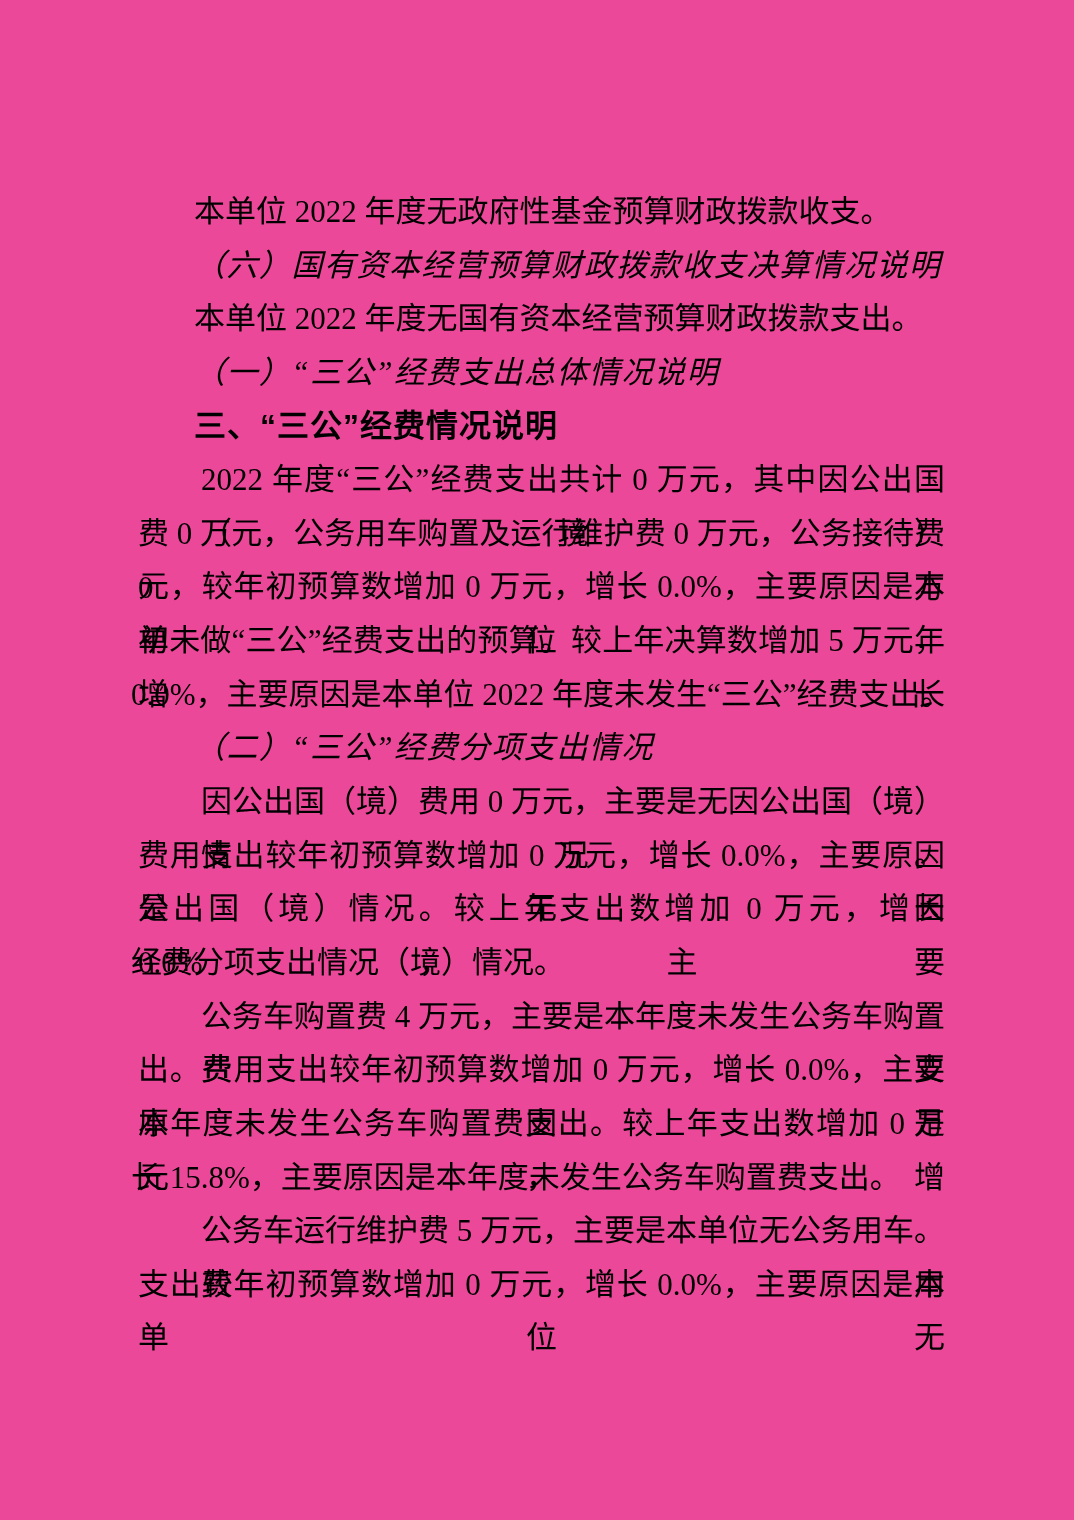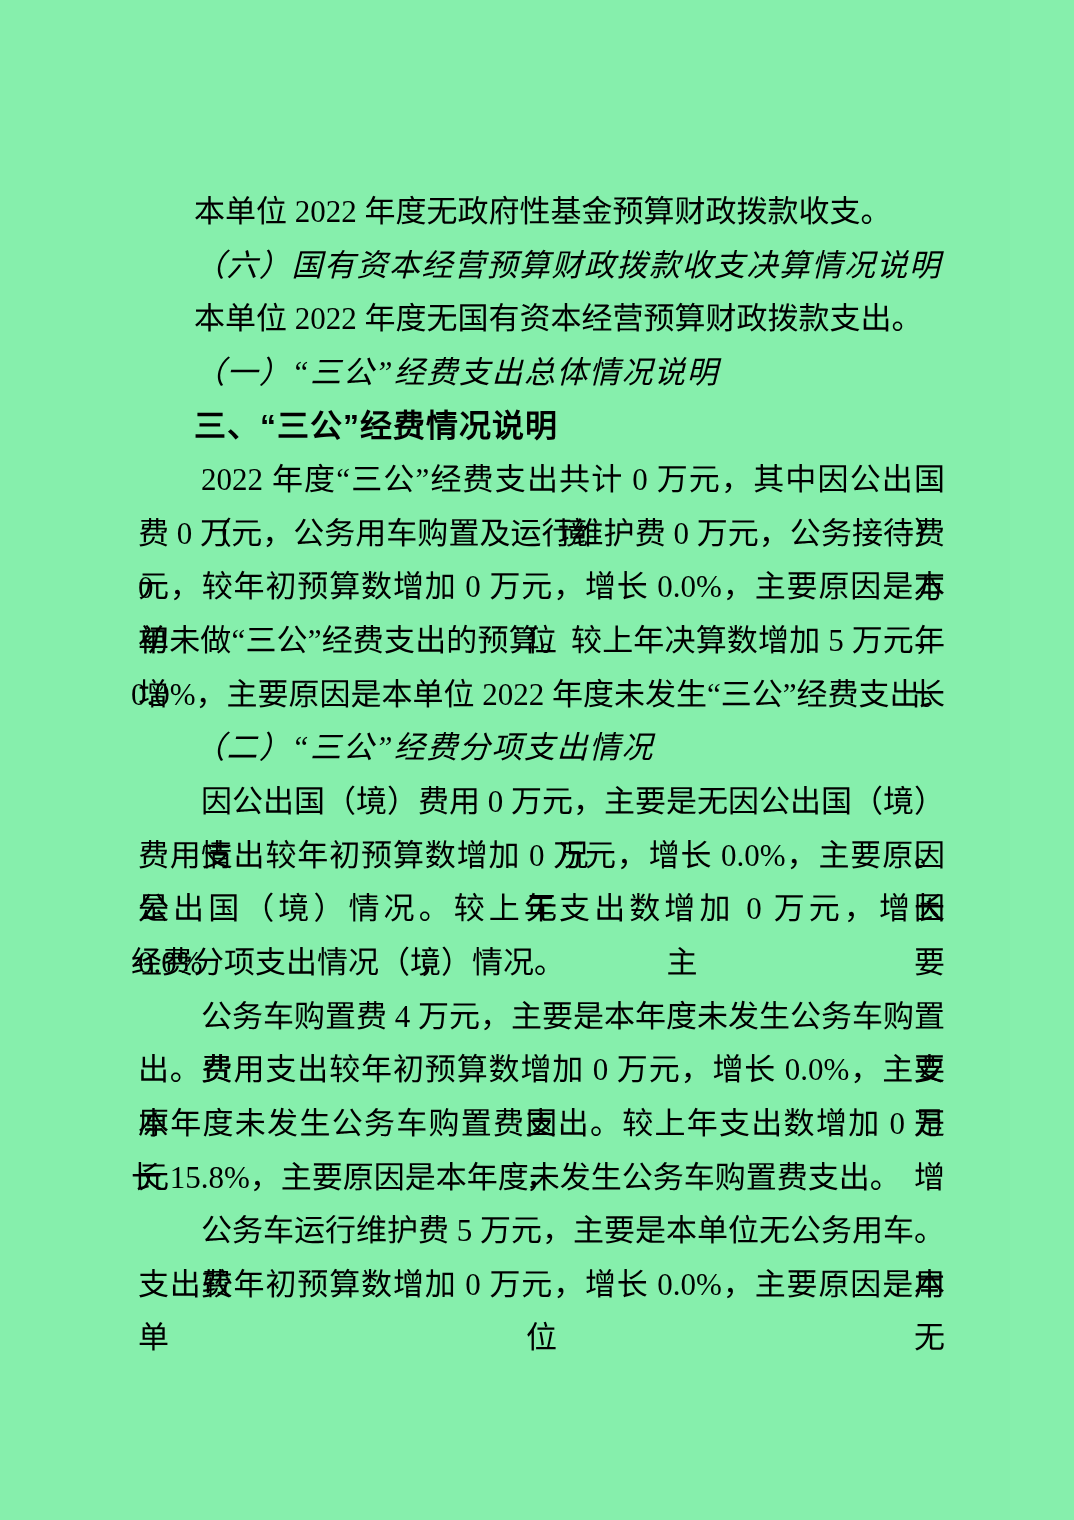--- a/index.html
+++ b/index.html
@@ -4,21 +4,21 @@
 <style>
   html, body {
     margin: 0;
     padding: 0;
     background: #ffffff;
   }
   .page {
     position: relative;
     width: 1074px;
     height: 1520px;
-    background: #86efac;
+    background: #ec4899;
     color: #000000;
     font-family: "Liberation Serif", "DejaVu Serif", serif;
     overflow: hidden;
   }
   .text-block {
     position: absolute;
     left: 131px;
     top: 185px;
     width: 814px;
   }

